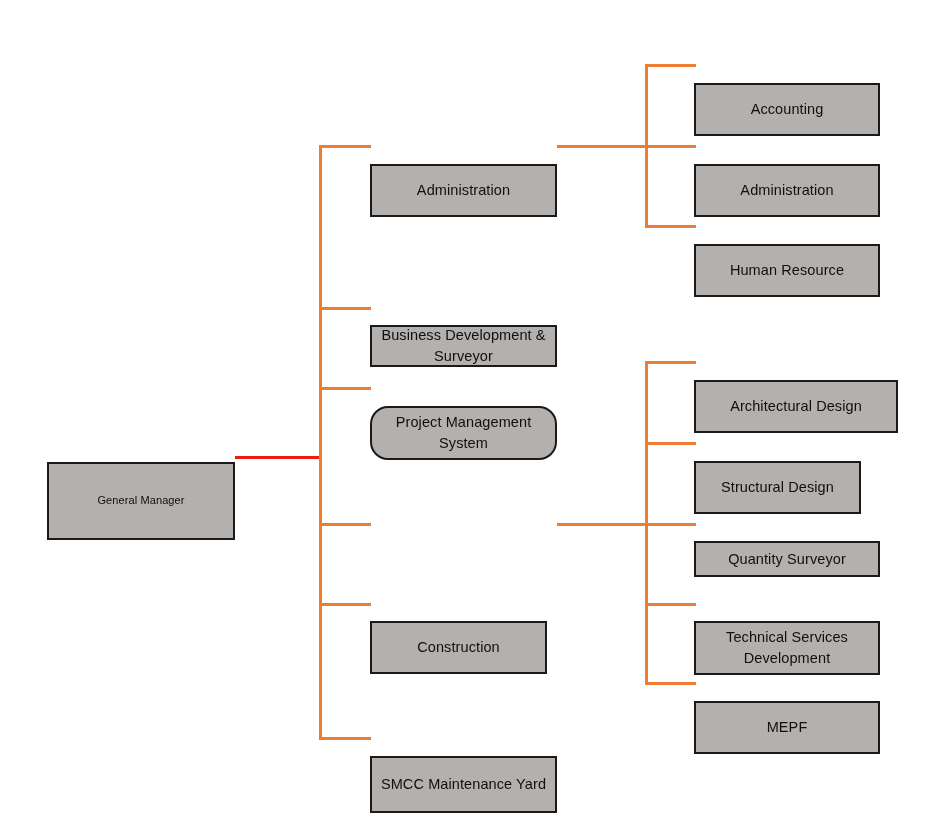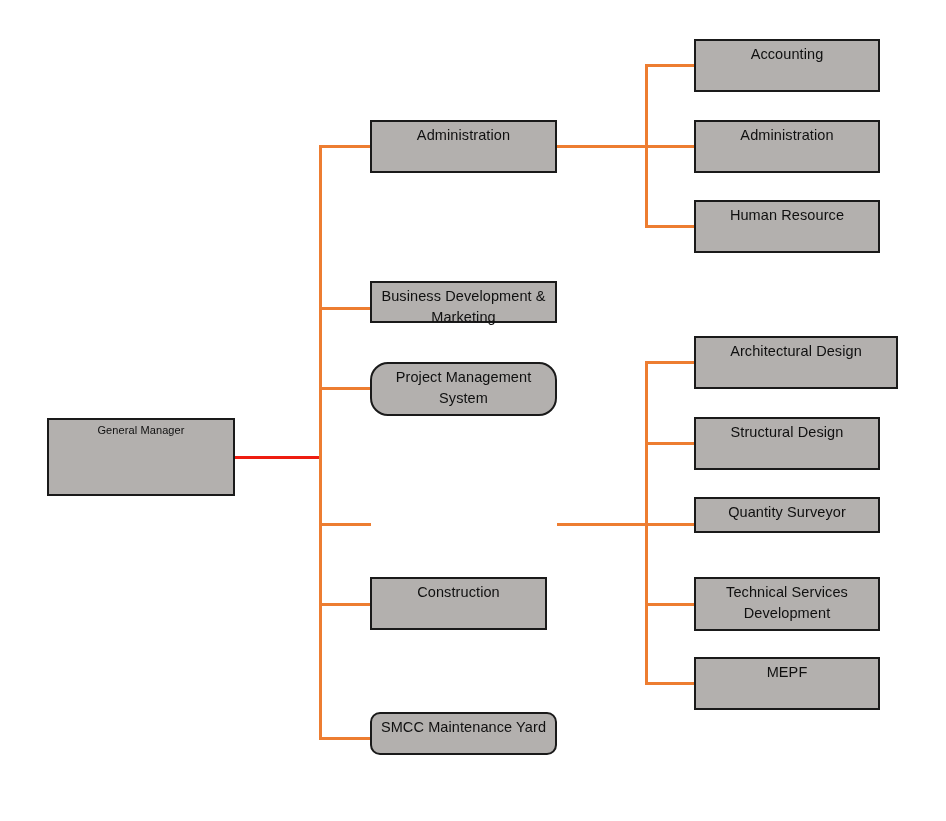--- a/index.html
+++ b/index.html
@@ -16,27 +16,29 @@
     height: 821px;
     background: #ffffff;
     overflow: hidden;
   }
   .node {
     position: absolute;
     box-sizing: border-box;
     background: #b3b0ae;
     border: 2px solid #1a1a1a;
     display: flex;
+    align-items: center;
     justify-content: center;
     text-align: center;
     color: #101010;
     font-size: 14.5px;
     line-height: 1.45;
-    padding: 3px 6px;
+    padding: 12px 6px;
     letter-spacing: 0.1px;
+    margin-top: 44px;
   }
   .node .node-label {
     display: block;
     width: 100%;
   }
   .node.root {
     font-size: 11px;
   }
   .connector {
     position: absolute;
@@ -84,53 +86,53 @@
 
   <div class="node root" style="left:47px; top:418px; width:188px; height:78px;">
     <span class="node-label">General Manager</span>
   </div>
 
   <div class="node" style="left:370px; top:120px; width:187px; height:53px;">
     <span class="node-label">Administration</span>
   </div>
 
   <div class="node" style="left:370px; top:281px; width:187px; height:42px;">
-    <span class="node-label"><span>Business Development &amp;</span><br><span>Marketing</span></span>
+    <span class="node-label"><span>Business Development &amp;</span><br><span>Surveyor</span></span>
   </div>
 
   <div class="node" style="left:370px; top:362px; width:187px; height:54px;border-radius:18px;">
     <span class="node-label"><span>Project Management</span><br><span>System</span></span>
   </div>
 
 
   <div class="node" style="left:370px; top:577px; width:177px; height:53px;">
     <span class="node-label">Construction</span>
   </div>
 
-  <div class="node" style="left:370px; top:712px; width:187px; height:43px;border-radius:10px;">
+  <div class="node" style="left:370px; top:712px; width:187px; height:57px;">
     <span class="node-label">SMCC Maintenance Yard</span>
   </div>
 
   <div class="node" style="left:694px; top:39px; width:186px; height:53px;">
     <span class="node-label">Accounting</span>
   </div>
 
   <div class="node" style="left:694px; top:120px; width:186px; height:53px;">
     <span class="node-label">Administration</span>
   </div>
 
   <div class="node" style="left:694px; top:200px; width:186px; height:53px;">
     <span class="node-label">Human Resource</span>
   </div>
 
   <div class="node" style="left:694px; top:336px; width:204px; height:53px;">
     <span class="node-label">Architectural Design</span>
   </div>
 
-  <div class="node" style="left:694px; top:417px; width:186px; height:53px;">
+  <div class="node" style="left:694px; top:417px; width:167px; height:53px;">
     <span class="node-label">Structural Design</span>
   </div>
 
   <div class="node" style="left:694px; top:497px; width:186px; height:36px;">
     <span class="node-label">Quantity Surveyor</span>
   </div>
 
   <div class="node" style="left:694px; top:657px; width:186px; height:53px;">
     <span class="node-label">MEPF</span>
   </div>

